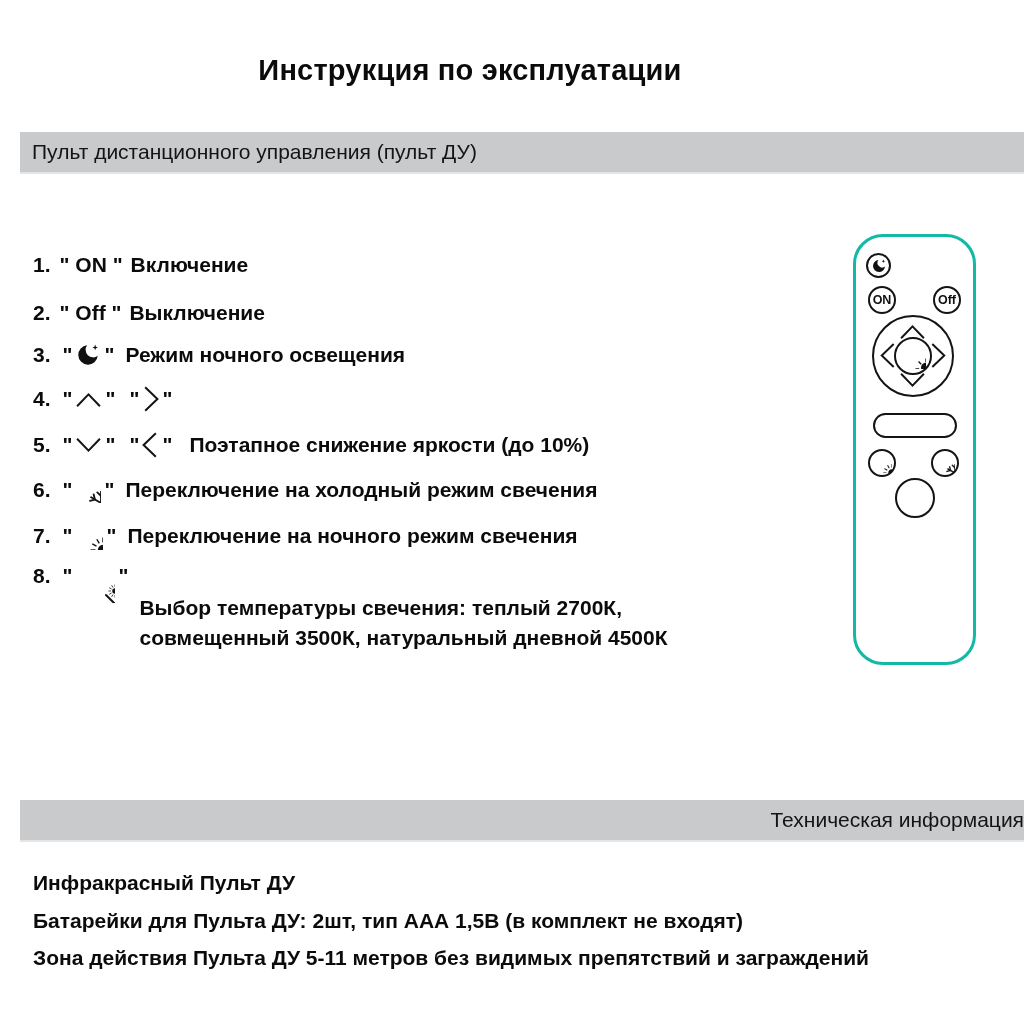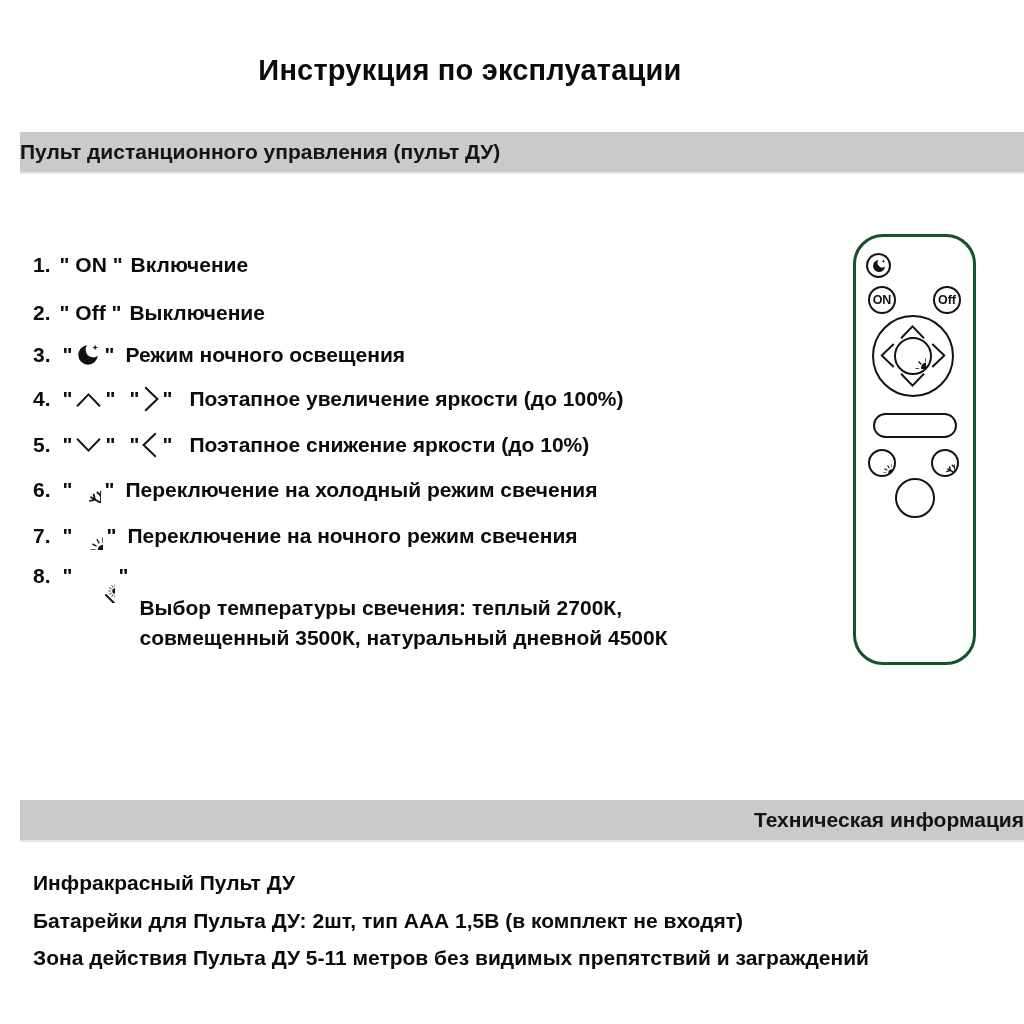--- a/index.html
+++ b/index.html
@@ -13,39 +13,39 @@
   .page-title{
     left:0;top:54px;width:940px;text-align:center;
     font-size:29px;font-weight:bold;letter-spacing:0.2px;
   }
   
   .bar{
     left:20px;width:1004px;height:40px;background:#c8cacb;
     box-shadow:0 2px 0 rgba(0,0,0,0.10);
     display:flex;align-items:center;
   }
-  .bar span{font-size:21px;font-weight:bold;color:#141414;}
+  .bar span{font-size:21px;font-weight:normal;padding-left:12px;color:#141414;}
   .bar1{top:132px;}
   .bar2{top:800px;justify-content:flex-end;}
   
   .row{
     left:33px;display:flex;align-items:center;
     font-size:21px;font-weight:bold;line-height:26px;white-space:nowrap;
   }
   .row .num{margin-right:9px;}
   .row .q{margin:0 3px;}
   .row .txt{margin-left:8px;}
   .row .txt2{margin-left:14px;}
   .icon{display:inline-flex;align-items:center;justify-content:center;vertical-align:middle;}
   .grpgap{width:8px;display:inline-block;}
   .wraptext{white-space:normal;line-height:30px;font-size:21px;font-weight:bold;margin-left:8px;margin-top:32px;}
   
   .remote{
     left:853px;top:234px;width:123px;height:431px;
-    border:3px solid #14532d;border-radius:30px;background:#fff;box-sizing:border-box;
+    border:3px solid #14b8a6;border-radius:30px;background:#fff;box-sizing:border-box;
   }
   .rbtn{
     position:absolute;border:2.5px solid #141414;border-radius:50%;
     display:flex;align-items:center;justify-content:center;box-sizing:border-box;
     background:#fff;
   }
   .rlabel{font-size:12.5px;font-weight:bold;color:#111;}
   .dpad{
     position:absolute;left:16px;top:78px;width:82px;height:82px;
     border:2.5px solid #141414;border-radius:50%;box-sizing:border-box;
@@ -187,21 +187,20 @@
     </span>
   <span class="q">"</span>
   <span class="grpgap"></span>
   <span class="q">"</span>
   <span class="icon">
       <svg width="17" height="28">
         <use href="#sym-chev-r"></use>
       </svg>
     </span>
   <span class="q">"</span>
-  <span class="txt txt2">Поэтапное увеличение яркости (до 100%)</span>
 </div>
 
 <div class="abs row" style="top:431px">
   <span class="num">5.</span>
   <span class="q">"</span>
   <span class="icon">
       <svg width="27" height="17">
         <use href="#sym-chev-d"></use>
       </svg>
     </span>

